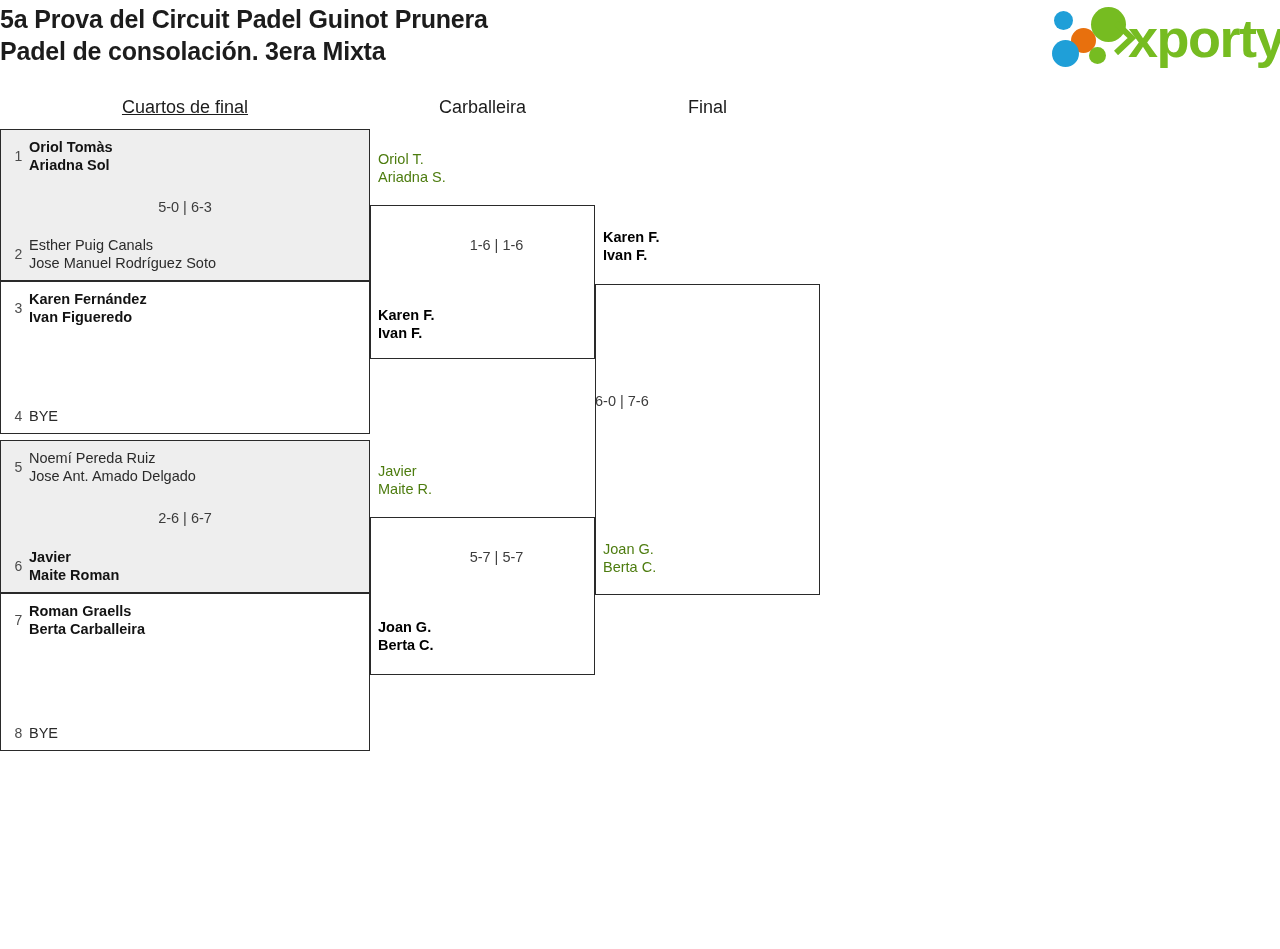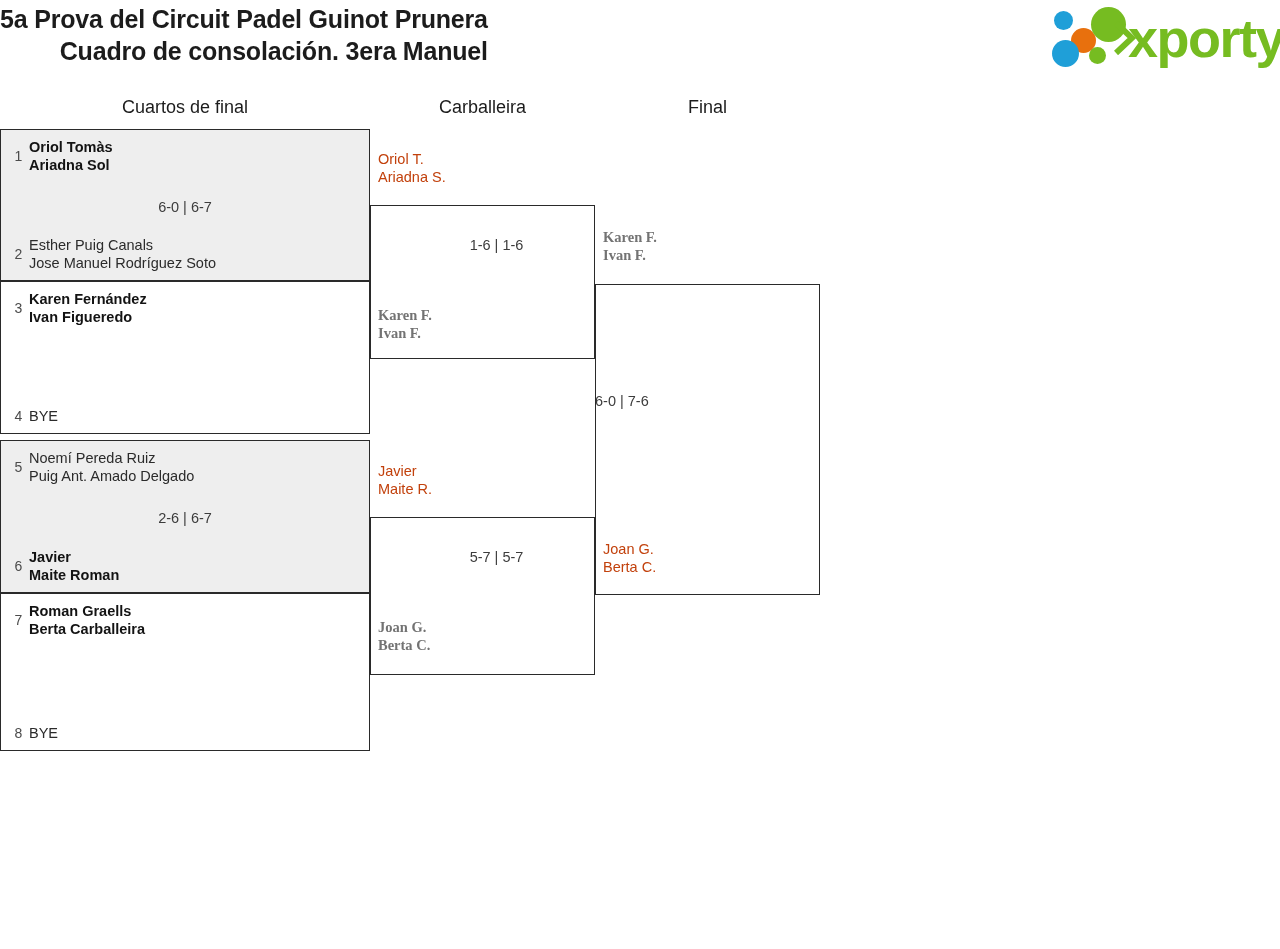--- a/index.html
+++ b/index.html
@@ -13,21 +13,21 @@
     font-family: "Liberation Sans", sans-serif;
     color: #1a1a1a;
     position: relative;
     overflow: hidden;
   }
 
   
   #header {
     position: absolute;
     left: 0; top: 0;
-    width: 1156px; height: 88px; text-align: right;
+    width: 1156px; height: 88px;
   }
   #title-block {
     position: absolute;
     left: 0; top: 3px;
     font-size: 25px;
     font-weight: bold;
     line-height: 32px;
     letter-spacing: -0.2px;
     color: #1c1c1c;
     white-space: nowrap;
@@ -68,21 +68,21 @@
   
   .round-header {
     position: absolute;
     top: 96px;
     font-size: 18px;
     font-weight: normal;
     color: #1c1c1c;
     text-align: center;
     line-height: 22px;
   }
-  #round-header-0 { left: 0px;   width: 370px; }
+  #round-header-0 { left: 0px;   width: 370px; text-decoration: underline; }
   #round-header-1 { left: 370px; width: 225px; }
   #round-header-2 { left: 595px; width: 225px; }
 
   
   #bracket {
     position: absolute;
     left: 0; top: 129px;
     width: 830px; height: 630px;
   }
 
@@ -143,24 +143,24 @@
     border: 1px solid #2a2a2a;
     background: #ffffff;
   }
   .sf-box.s0 { top: 76px;  height: 154px; }
   .sf-box.s1 { top: 388px; height: 158px; }
 
   .adv-team {
     position: absolute;
     font-size: 14.5px;
     line-height: 18px;
-    color: #c2410c;
+    color: #4d7c0f;
     white-space: nowrap;
   }
-  .adv-team.winner { font-weight: bold; color: #737373; font-family: Liberation Serif, serif; }
+  .adv-team.winner { font-weight: bold; color: #000000; }
   .adv-team .nline { display: block; }
 
   .sf-label-top    { left: 378px; }
   .sf-label-bottom { left: 378px; }
 
   .sf-score {
     position: absolute;
     left: 370px; width: 225px;
     text-align: center;
     font-size: 14.5px;
@@ -189,21 +189,21 @@
     line-height: 18px;
   }
 </style>
 </head>
 <body>
 
 <div id="header">
 
   <div id="title-block">
     <span class="tline">5a Prova del Circuit Padel Guinot Prunera</span>
-    <span class="tline">Cuadro de consolación. 3era Manuel</span>
+    <span class="tline">Padel de consolación. 3era Mixta</span>
   </div>
 
   <div id="logo">
     <div id="logo-dots">
       <span class="dot d1"></span>
       <span class="dot d2"></span>
       <span class="dot d3"></span>
       <span class="dot d4"></span>
       <span class="dot d5"></span>
     </div>
@@ -222,21 +222,21 @@
 <div id="bracket">
 
   <div class="qf-block b0 shaded">
     <div class="team top">
       <span class="seed">1</span>
       <span class="names winner">
         <span class="nline">Oriol Tomàs</span>
         <span class="nline">Ariadna Sol</span>
       </span>
     </div>
-    <div class="qf-score" style="top:68px">6-0 | 6-7</div>
+    <div class="qf-score" style="top:68px">5-0 | 6-3</div>
     <div class="team bottom">
       <span class="seed">2</span>
       <span class="names">
         <span class="nline">Esther Puig Canals</span>
         <span class="nline">Jose Manuel Rodríguez Soto</span>
       </span>
     </div>
   </div>
 
   <div class="qf-block b1">
@@ -254,21 +254,21 @@
         <span class="nline">BYE</span>
       </span>
     </div>
   </div>
 
   <div class="qf-block b2 shaded">
     <div class="team top">
       <span class="seed">5</span>
       <span class="names">
         <span class="nline">Noemí Pereda Ruiz</span>
-        <span class="nline">Puig Ant. Amado Delgado</span>
+        <span class="nline">Jose Ant. Amado Delgado</span>
       </span>
     </div>
     <div class="qf-score" style="top:68px">2-6 | 6-7</div>
     <div class="team bottom">
       <span class="seed">6</span>
       <span class="names winner">
         <span class="nline">Javier</span>
         <span class="nline">Maite Roman</span>
       </span>
     </div>

